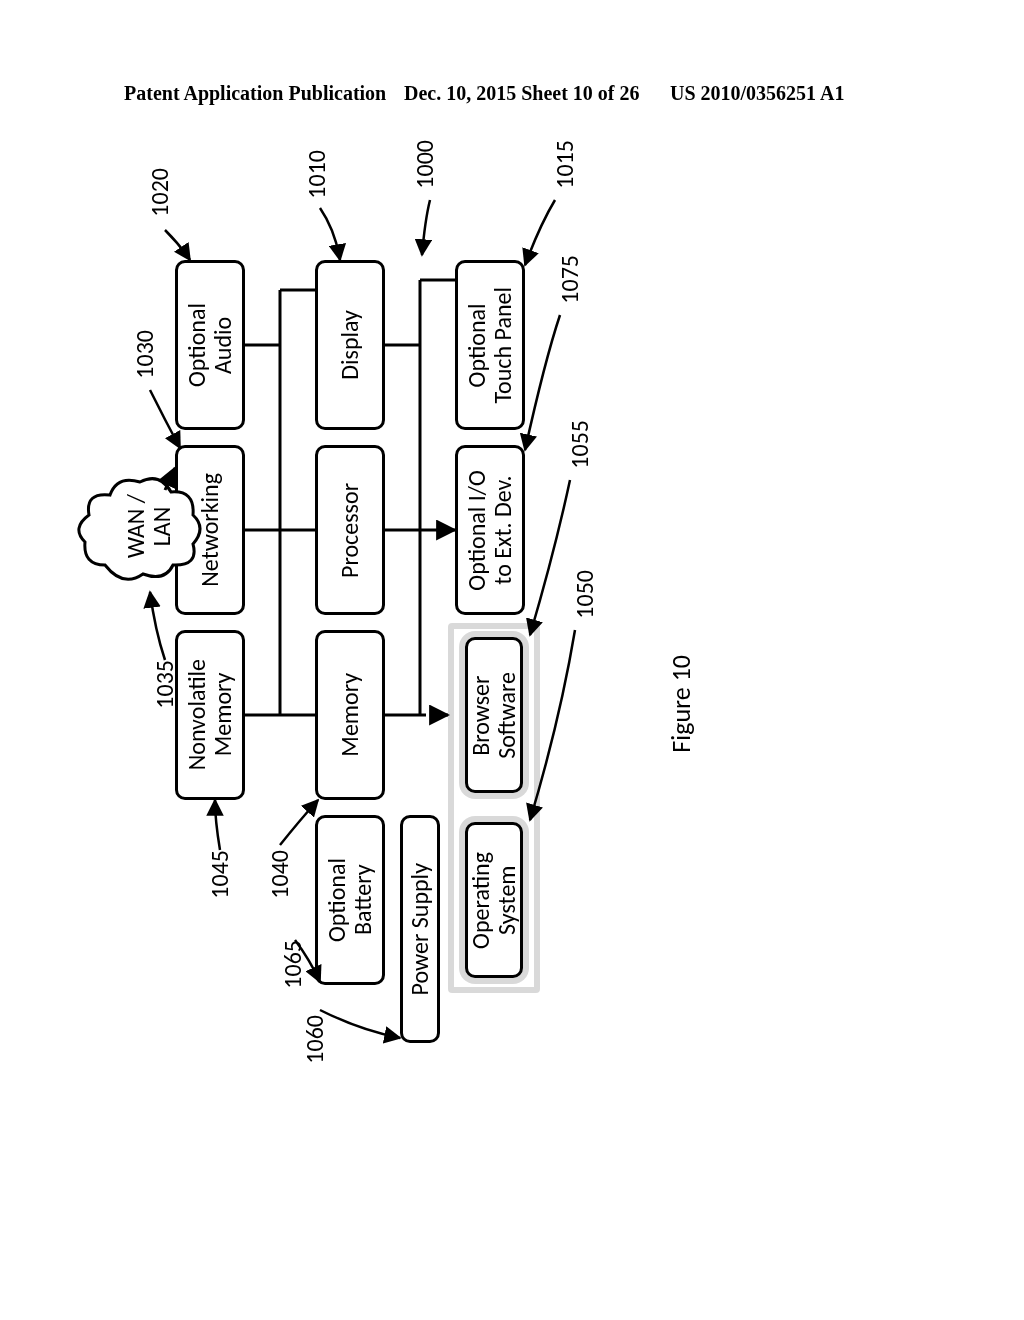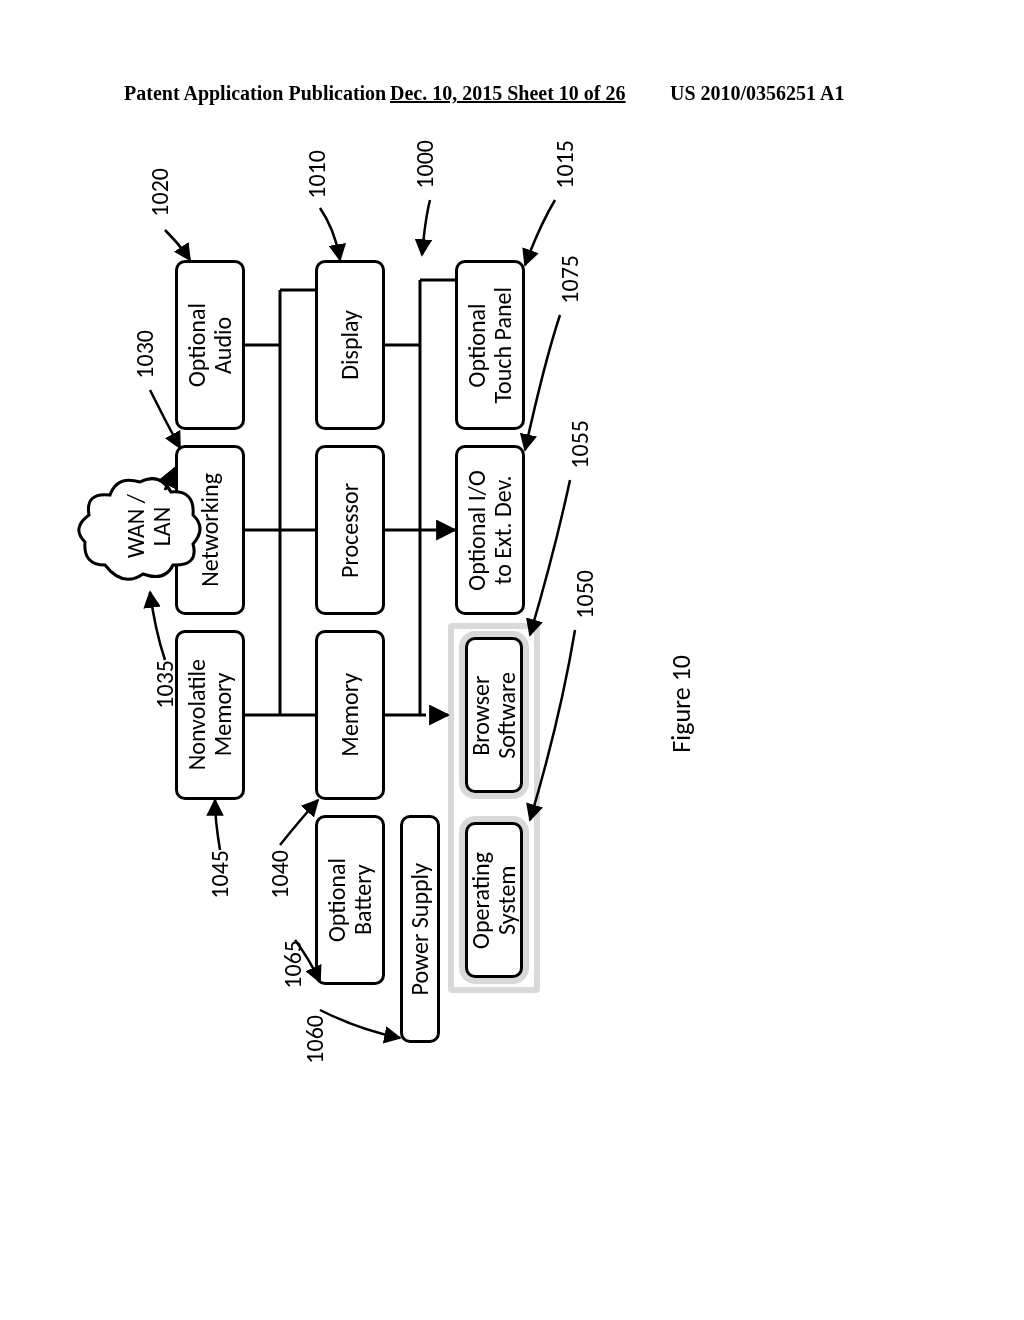--- a/index.html
+++ b/index.html
@@ -14,21 +14,21 @@
   }
   .header {
     position: absolute;
     top: 82px;
     left: 0;
     width: 1024px;
     font-size: 20px;
     font-weight: bold;
   }
   .header-left { position: absolute; left: 124px; }
-  .header-mid  { position: absolute; left: 390px; text-decoration: underline; }
+  .header-mid  { position: absolute; left: 404px; }
   .header-right{ position: absolute; left: 670px; }
 
   .figure-area {
     position: absolute;
     top: 160px;
     left: 110px;
     width: 620px;
     height: 870px;
   }
   svg { position: absolute; top: 0; left: 0; }

